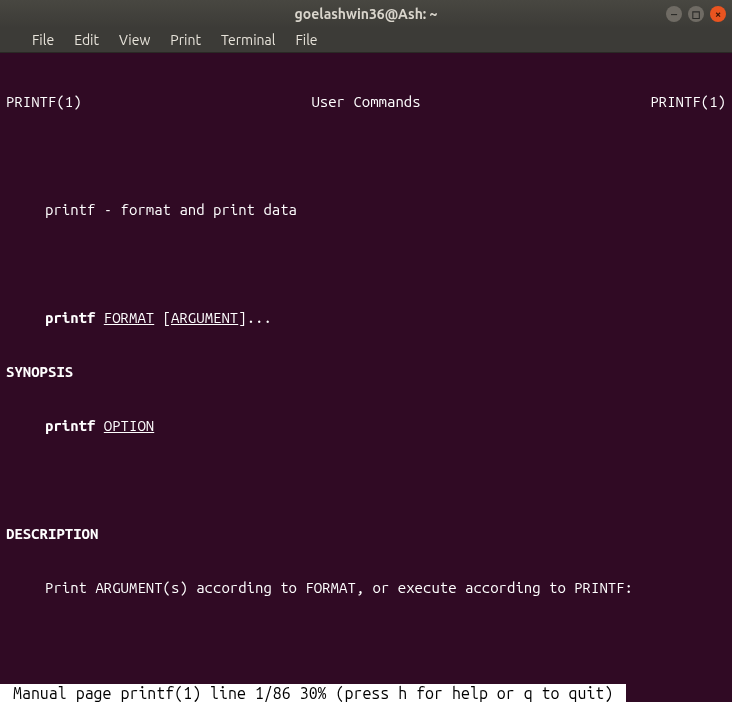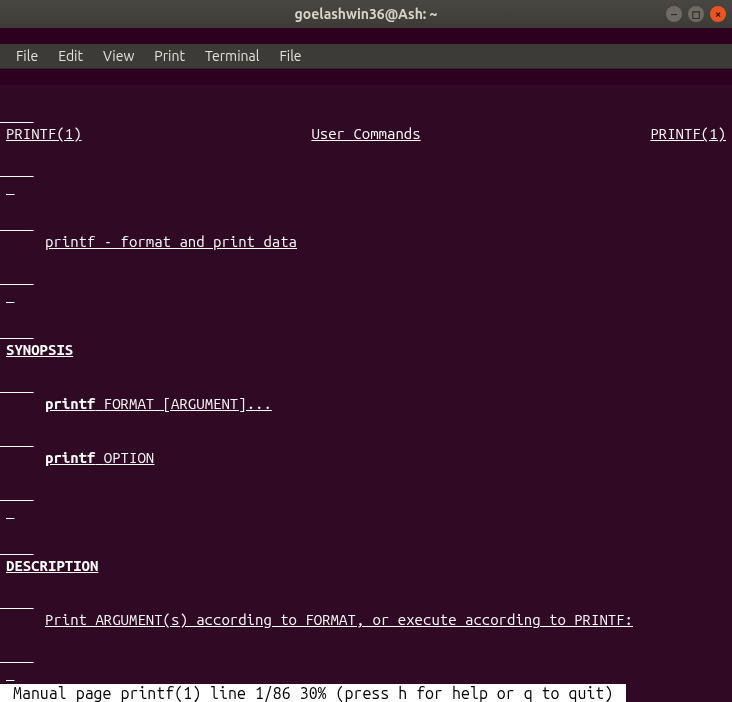--- a/index.html
+++ b/index.html
@@ -1,15 +1,15 @@
 <!DOCTYPE html>
 <html><head>
 <meta charset="utf-8">
 <style>
-  * { margin: 0; padding: 0; box-sizing: border-box; gap: 16px; }
+  * { margin: 0; padding: 0; box-sizing: border-box; }
   body {
     font-family: "Ubuntu Mono", "DejaVu Sans Mono", monospace;
     background: #fff;
     width: 732px;
     height: 702px;
     overflow: hidden;
   }
   .window {
     width: 732px;
     height: 702px;
@@ -46,39 +46,38 @@
     font-size: 11px;
   }
   .wbtn.min { background: #6f6b64; color:#2b2b28; }
   .wbtn.max { background: #6f6b64; color:#2b2b28; }
   .wbtn.close { background: #e95420; color:#3a1607; }
   .menubar {
     height: 25px;
     background: #3c3b37;
     display: flex;
     align-items: center;
-    padding: 0 8px;
+    padding: 0 24px;
     gap: 4px;
     font-family: "Ubuntu", sans-serif;
     font-size: 14px;
     color: #e7e3da;
     border-bottom: 1px solid #2a2925;
   }
   .menuitem { padding: 2px 8px; }
   .term {
     flex: 1;
     background: #300a24;
     color: #ffffff;
     font-size: 15px;
     line-height: 18px;
     padding: 4px 0 0 0;
     white-space: pre;
     overflow: hidden;
     position: relative;
-    text-decoration: underline;
   }
   .term .line { padding: 0 6px; height: 18px; }
   .bold { font-weight: bold; }
   .ul { text-decoration: underline; }
   .headerline { display: flex; justify-content: space-between; padding: 0 6px; height:18px;}
   .statusbar {
     position: absolute;
     bottom: 0; left: 0;
     background: #ffffff;
     color: #000000;
@@ -114,22 +113,22 @@
 
   <div class="term">
     <div class="headerline">
       <span>PRINTF(1)</span>
       <span>User Commands</span>
       <span>PRINTF(1)</span>
     </div>
     <div class="line"> </div>
     <div class="line indent1">printf - format and print data</div>
     <div class="line"> </div>
+    <div class="line indent1"><span class="bold">printf</span> <span class="ul">FORMAT</span><span> [</span><span class="ul">ARGUMENT</span><span>]...</span></div>
     <div class="line bold">SYNOPSIS</div>
-    <div class="line indent1"><span class="bold">printf</span> <span class="ul">FORMAT</span><span> [</span><span class="ul">ARGUMENT</span><span>]...</span></div>
     <div class="line indent1"><span class="bold">printf</span> <span class="ul">OPTION</span></div>
     <div class="line"> </div>
     <div class="line bold">DESCRIPTION</div>
     <div class="line indent1">Print ARGUMENT(s) according to FORMAT, or execute according to PRINTF:</div>
     <div class="line"> </div>
     
     
     
     
     

